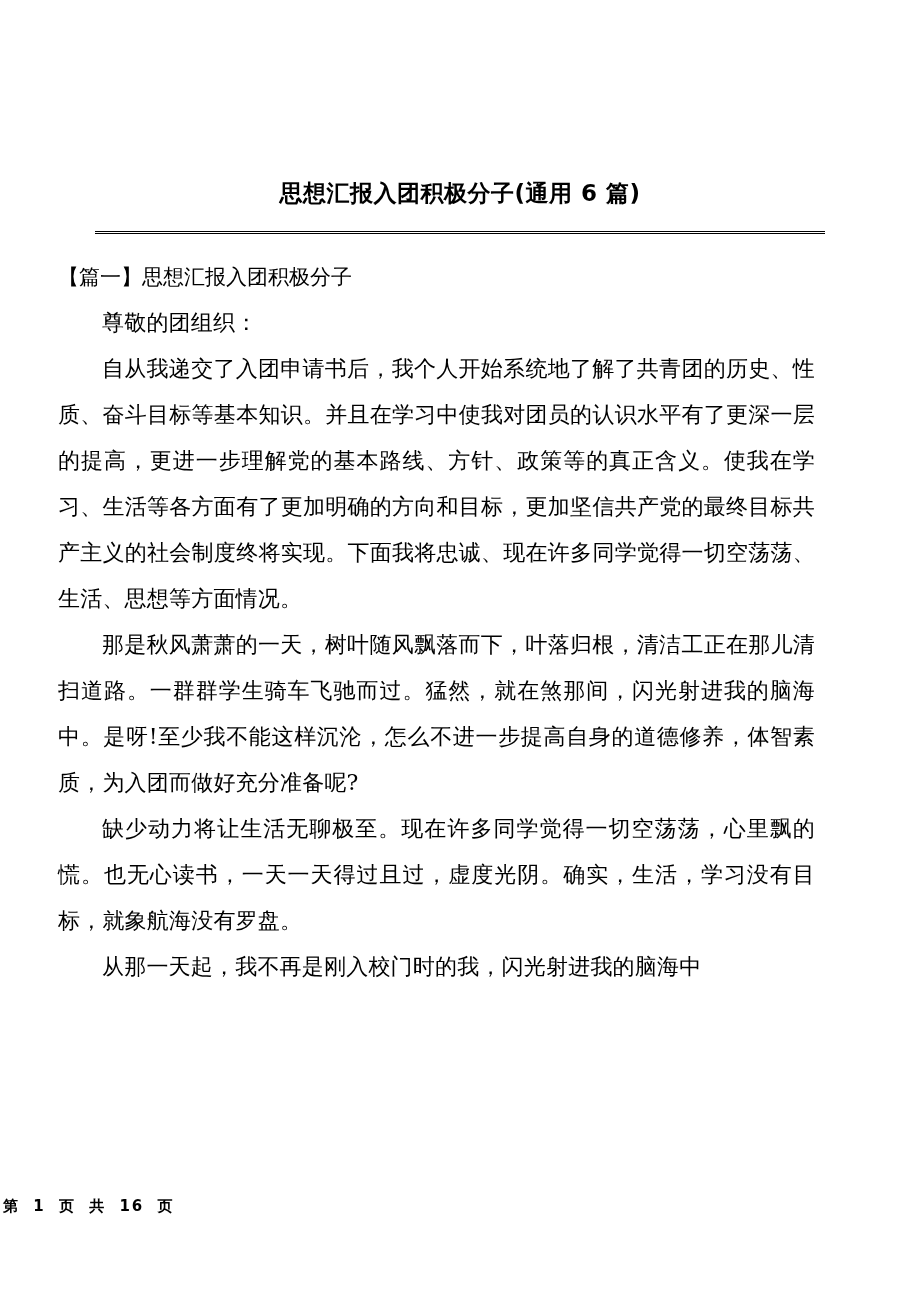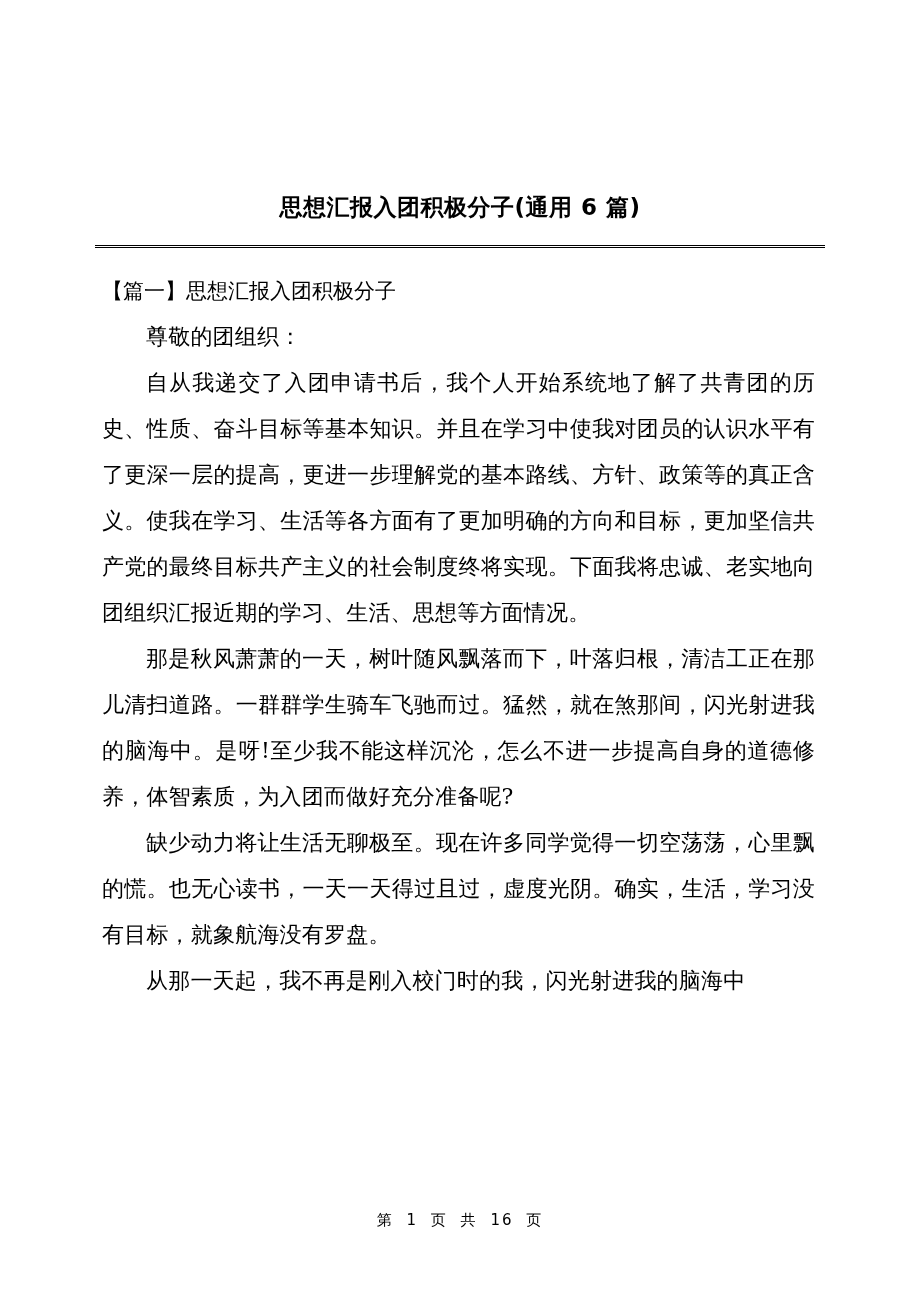--- a/index.html
+++ b/index.html
@@ -20,32 +20,32 @@
     height: 1302px;
     box-sizing: border-box;
     padding: 0;
     position: relative;
   }
   .doc-title {
     text-align: center;
     font-size: 23px;
     font-weight: bold;
     letter-spacing: 0.5px;
-    margin: 14px;
+    margin: 0;
     padding-top: 178px;
     font-family: "DejaVu Sans", "Liberation Sans", sans-serif;
   }
   .title-rule {
     margin: 22px 95px 0 95px;
     border: 0;
     border-top: 3px double #000000;
     height: 0;
   }
   .content {
-    margin: 0 105px 0 102px;
+    margin: 0 105px 0 58px;
     padding-top: 20px;
   }
   .section-head {
     font-size: 21px;
     line-height: 46px;
     margin: 0;
     font-family: "DejaVu Serif", "Liberation Serif", serif;
   }
   p.body-para {
     font-size: 22px;
@@ -54,44 +54,45 @@
     text-align: justify;
     text-justify: inter-ideograph;
     text-indent: 2em;
     letter-spacing: 0.2px;
   }
   .footer {
     position: absolute;
     left: 0;
     right: 0;
     bottom: 86px;
-    text-align: center;
+    text-align: left;
     font-size: 15px;
     font-family: "DejaVu Sans", "Liberation Sans", sans-serif;
     letter-spacing: 2px;
+    font-weight: bold;
   }
   .footer span {
     margin: 0 3px;
   }
 </style>
 </head>
 <body>
 
 <div class="page">
 
   <h1 class="doc-title">思想汇报入团积极分子(通用 6 篇)</h1>
 
   <hr class="title-rule">
 
   <div class="content">
 
     <div class="section-head">【篇一】思想汇报入团积极分子</div>
 
     <p class="body-para">尊敬的团组织：</p>
-    <p class="body-para">自从我递交了入团申请书后，我个人开始系统地了解了共青团的历史、性质、奋斗目标等基本知识。并且在学习中使我对团员的认识水平有了更深一层的提高，更进一步理解党的基本路线、方针、政策等的真正含义。使我在学习、生活等各方面有了更加明确的方向和目标，更加坚信共产党的最终目标共产主义的社会制度终将实现。下面我将忠诚、老实地向团组织汇报近期的学习、生活、思想等方面情况。</p>
+    <p class="body-para">自从我递交了入团申请书后，我个人开始系统地了解了共青团的历史、性质、奋斗目标等基本知识。并且在学习中使我对团员的认识水平有了更深一层的提高，更进一步理解党的基本路线、方针、政策等的真正含义。使我在学习、生活等各方面有了更加明确的方向和目标，更加坚信共产党的最终目标共产主义的社会制度终将实现。下面我将忠诚、现在许多同学觉得一切空荡荡、生活、思想等方面情况。</p>
     <p class="body-para">那是秋风萧萧的一天，树叶随风飘落而下，叶落归根，清洁工正在那儿清扫道路。一群群学生骑车飞驰而过。猛然，就在煞那间，闪光射进我的脑海中。是呀!至少我不能这样沉沦，怎么不进一步提高自身的道德修养，体智素质，为入团而做好充分准备呢?</p>
     <p class="body-para">缺少动力将让生活无聊极至。现在许多同学觉得一切空荡荡，心里飘的慌。也无心读书，一天一天得过且过，虚度光阴。确实，生活，学习没有目标，就象航海没有罗盘。</p>
     <p class="body-para">从那一天起，我不再是刚入校门时的我，闪光射进我的脑海中</p>
 
   </div>
 
   <div class="footer">
     <span>第</span>
     <span>1</span>
     <span>页</span>

